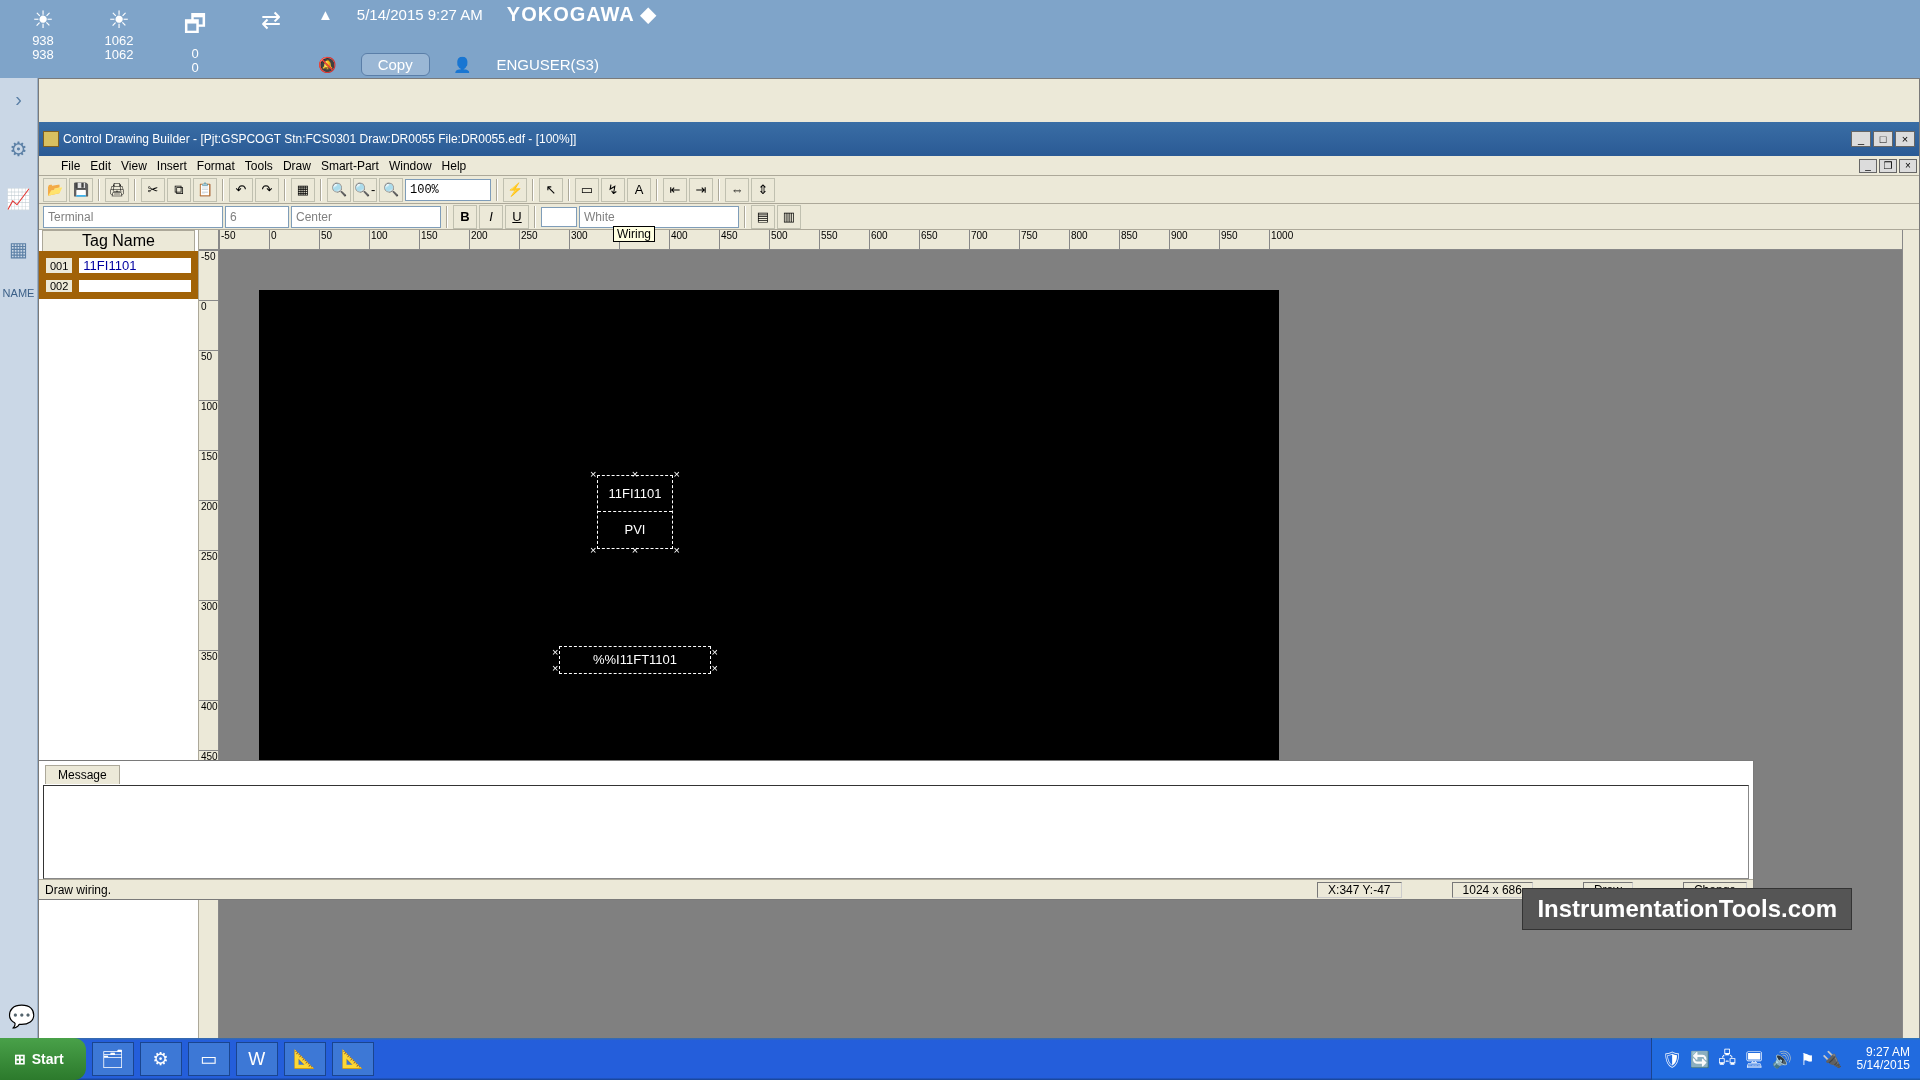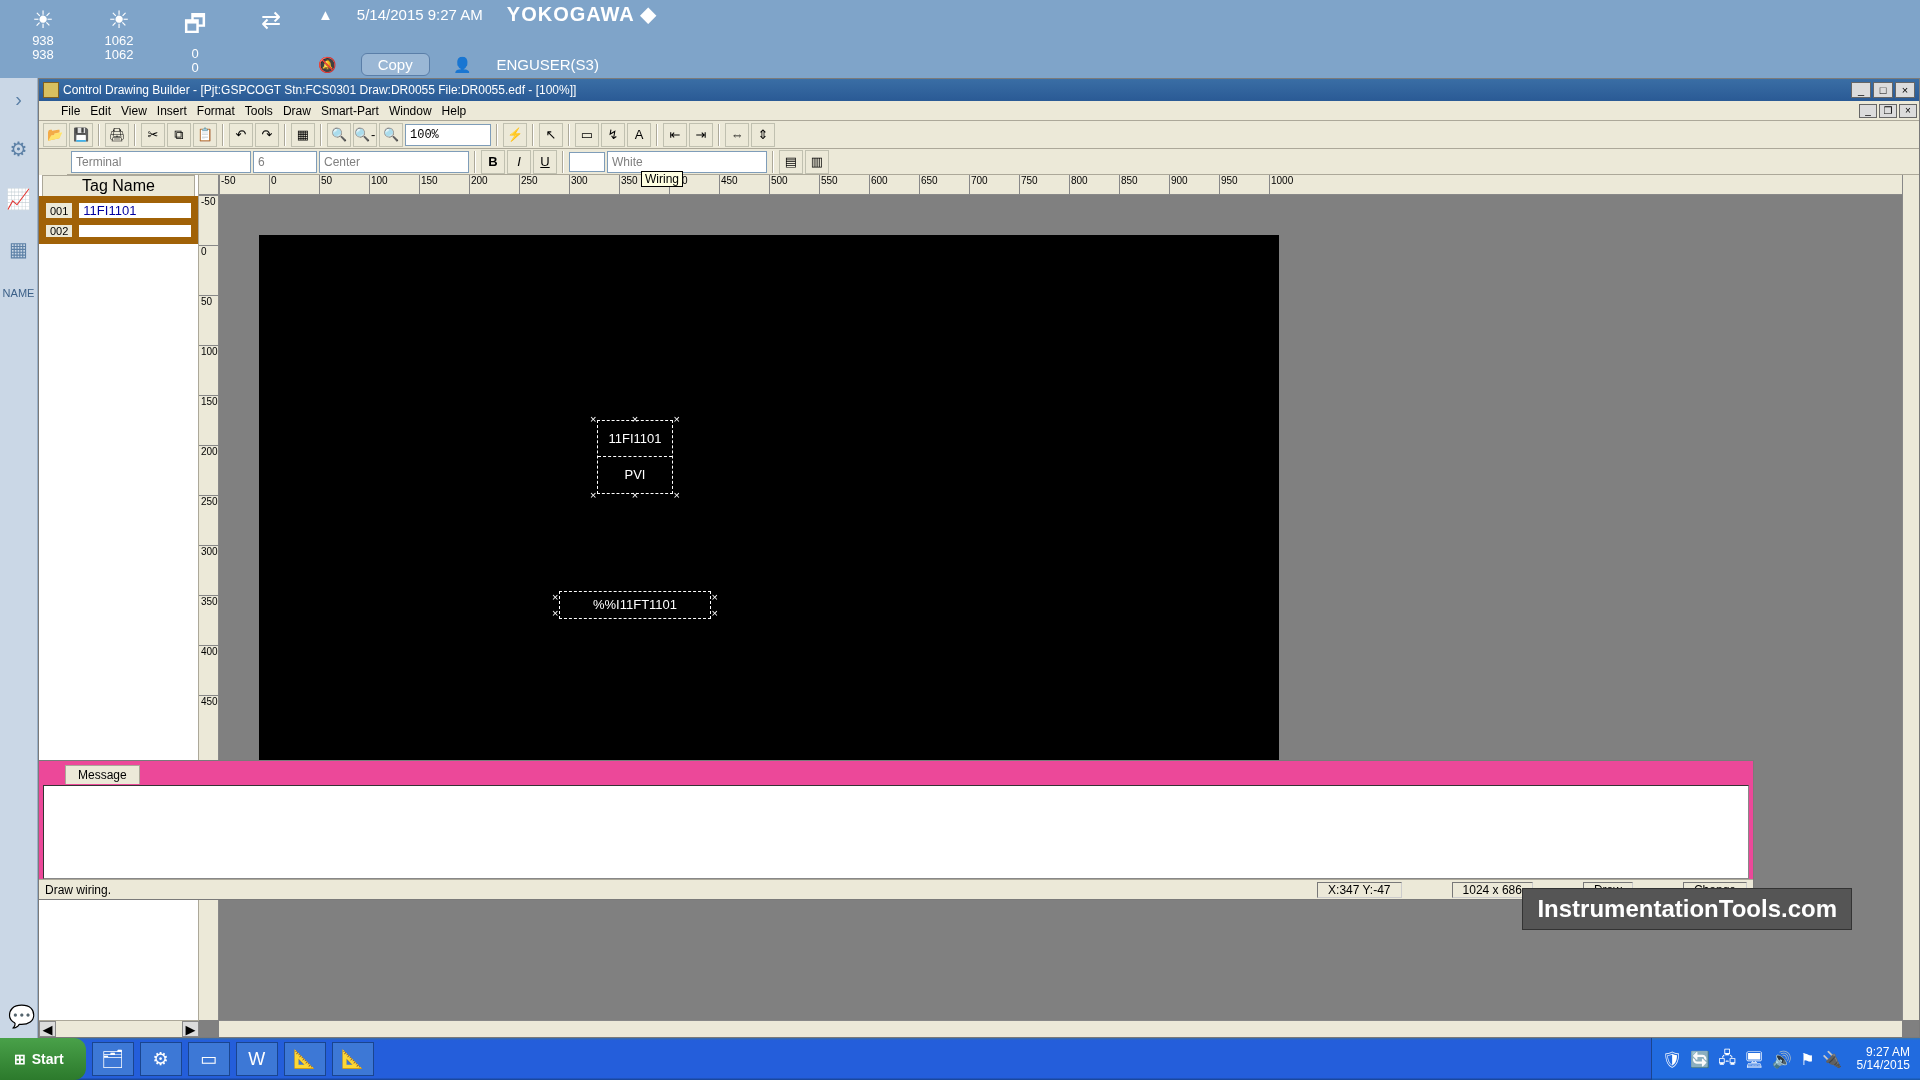--- a/index.html
+++ b/index.html
@@ -26,22 +26,22 @@
 #dcs-left { position: absolute; top: 78px; left: 0; width: 38px; height: 1002px;
             background: #cad7e6; border-right: 1px solid #9ab0c8;
             display: flex; flex-direction: column; align-items: center; gap: 26px; padding-top: 10px; }
 #dcs-left .side-ic { font-size: 20px; color: #5c80a6; cursor: pointer; }
 #dcs-left .side-name { font-size: 11px; color: #3c6088; cursor: pointer; }
 
 
 #app { position: absolute; top: 78px; left: 38px; width: 1882px; height: 960px;
        background: #ece9d8; border: 1px solid #7a7a7a; }
 
-.titlebar { height: 22px; background: linear-gradient(#3a6ea5,#2a5a95); color: #fff;
-            display: flex; align-items: center; padding: 0 4px; font-size: 12px; }
+.titlebar { height: 34px; background: linear-gradient(#3a6ea5,#2a5a95); color: #fff;
+            display: flex; align-items: center; padding: 0 4px; font-size: 12px; margin-top: 43px; }
 .titlebar .t-icon { width: 16px; height: 16px; margin-right: 4px;
                     background: #d8c060; border: 1px solid #806020; }
 .win-btns { margin-left: auto; display: flex; }
 .win-btns span { width: 20px; height: 16px; margin-left: 2px;
                  background: #dcdcdc; border: 1px solid #666; font-size: 11px;
                  text-align: center; line-height: 14px; color: #000; cursor: pointer; }
 
 .menubar { height: 20px; background: #ece9d8; display: flex; align-items: center;
            padding-left: 22px; font-size: 12px; gap: 10px; border-bottom: 1px solid #aca899; }
 .menubar span { cursor: pointer; }
@@ -101,21 +101,21 @@
 #block1 .row1, #block1 .row2 { height: 36px; line-height: 36px; }
 #block1 .row1 { border-bottom: 1px dashed #fff; }
 #block2 { left: 300px; top: 356px; width: 152px; height: 28px; line-height: 26px; }
 .vscroll { position: absolute; top: 0; right: 0; bottom: 17px; width: 17px;
            background: #ece9d8; border-left: 1px solid #888; }
 .hscroll { position: absolute; left: 20px; right: 17px; bottom: 0; height: 17px;
            background: #ece9d8; border-top: 1px solid #888; }
 
 
 #msg-wrap { position: absolute; top: 760px; left: 38px; width: 1716px; height: 140px;
-            background: #ec4899; border: 1px solid #7a7a7a; padding-left: 20px; }
+            background: #ffffff; border: 1px solid #7a7a7a; }
 #msg-tab { display: inline-block; padding: 2px 12px; font-size: 12px;
            background: #ece9d8; border: 1px solid #aca899; border-bottom: none;
            margin: 4px 0 0 6px; }
 #msg-area { position: absolute; top: 24px; left: 4px; right: 4px; bottom: 20px;
             background: #fff; border: 1px inset #888; }
 #statusbar { position: absolute; bottom: 0; left: 0; right: 0; height: 20px;
              background: #ece9d8; border-top: 1px solid #aca899; font-size: 12px;
              display: flex; align-items: center; padding: 0 6px; gap: 44px; }
 #statusbar .cell { border: 1px inset #ccc; padding: 0 10px; margin-left: 6px; }
 #statusbar .spacer { flex: 1; }
@@ -243,21 +243,21 @@
     <span class="tbtn">↯</span>
     <span class="tbtn">A</span>
     <span class="tsep"></span>
     <span class="tbtn">⇤</span>
     <span class="tbtn">⇥</span>
     <span class="tsep"></span>
     <span class="tbtn">⇔</span>
     <span class="tbtn">⇕</span>
   </div>
 
-  <div class="toolbar toolbar2" style="position:relative;margin-left:28px;">
+  <div class="toolbar toolbar2" style="position:relative;">
     <input class="tcombo font-combo" value="Terminal" style="">
     <input class="tcombo size-combo" value="6" style="">
     <input class="tcombo align-combo" value="Center" style="">
     <span class="tsep"></span>
     <span class="tbtn"><b>B</b></span>
     <span class="tbtn"><i>I</i></span>
     <span class="tbtn"><u>U</u></span>
     <span class="tsep"></span>
     <span class="color-swatch"></span>
     <input class="tcombo color-combo" value="White" style="">

